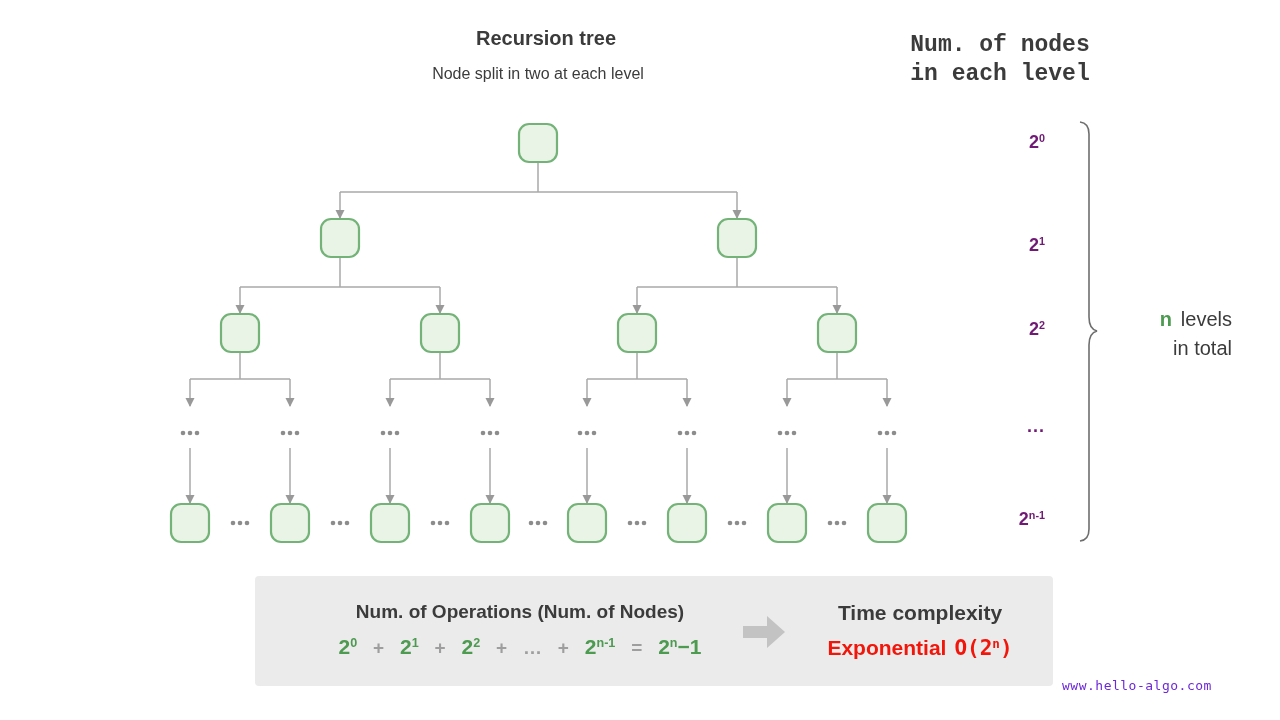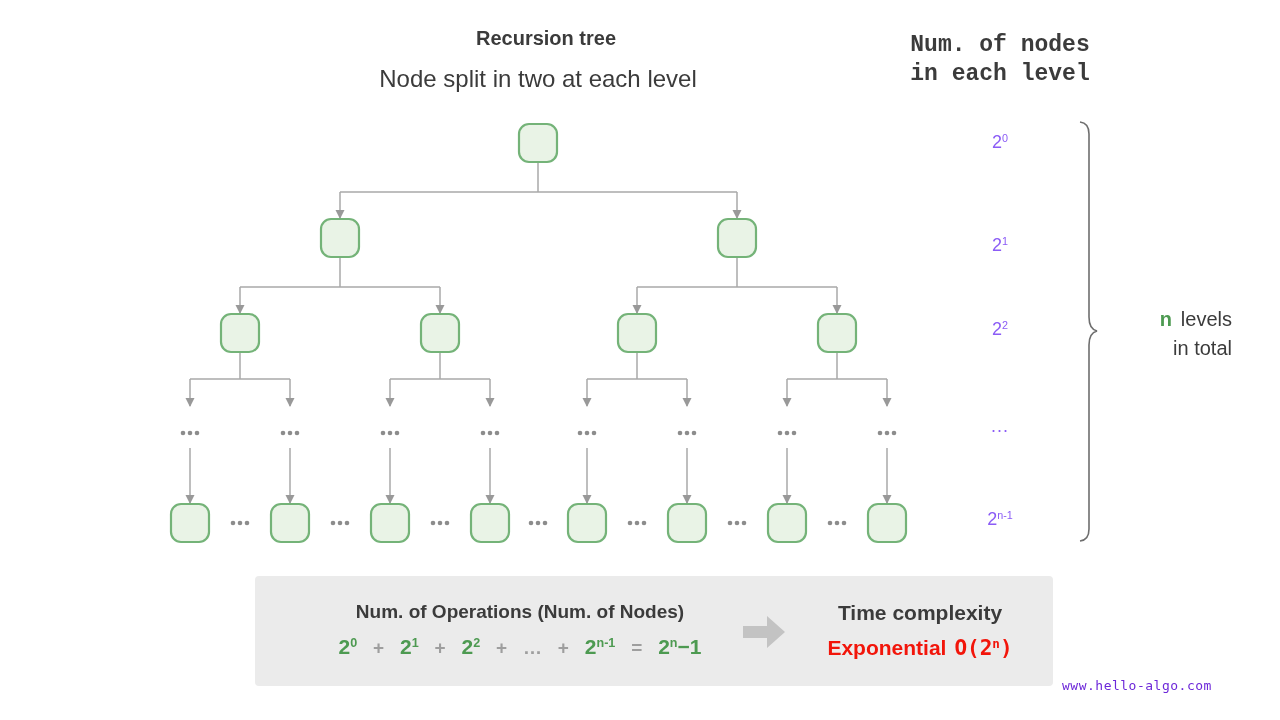--- a/index.html
+++ b/index.html
@@ -7,26 +7,26 @@
     width:1280px;height:720px;background:#ffffff;position:relative;overflow:hidden;
     font-family:"Liberation Sans","DejaVu Sans",sans-serif;color:#3b3b3b;
   }
   .abs{position:absolute;}
   .center{text-align:center;}
   .green{color:#4d9a51;}
   .red{color:#f2150a;}
   .sup{font-size:60%;position:relative;top:-0.55em;font-weight:inherit;letter-spacing:0;}
 
   #fig-title{left:296px;top:27px;width:500px;font-size:20px;font-weight:700;}
-  #fig-subtitle{left:288px;top:65px;width:500px;font-size:24px;font-weight:400;}
+  #fig-subtitle{left:288px;top:65px;width:500px;font-size:16px;font-weight:400;}
   #right-header{left:890px;top:31px;width:220px;font-size:23px;font-weight:700;line-height:29px;font-family:Liberation Mono, monospace;}
 
   #tree-svg{left:0;top:0;}
 
-  .lvl{left:955px;width:90px;text-align:center;font-size:18px;font-weight:400;color:#8b5cf6;}
+  .lvl{left:955px;width:90px;text-align:right;font-size:18px;font-weight:700;color:#701a75;}
   #lvl-0{top:132px;}
   #lvl-1{top:227px;margin-top:8px;}
   #lvl-2{top:319px;}
   #lvl-3{top:416px;letter-spacing:1px;}
   #lvl-4{top:509px;}
 
   #brace-label{left:1108px;top:305px;width:124px;font-size:20px;line-height:29px;text-align:right;color:#3b3b3b;}
   #brace-label .n-green{color:#4d9a51;font-weight:700;margin-right:9px;}
 
   #summary-box{left:255px;top:576px;width:798px;height:110px;background:#ebebeb;border-radius:4px;}

